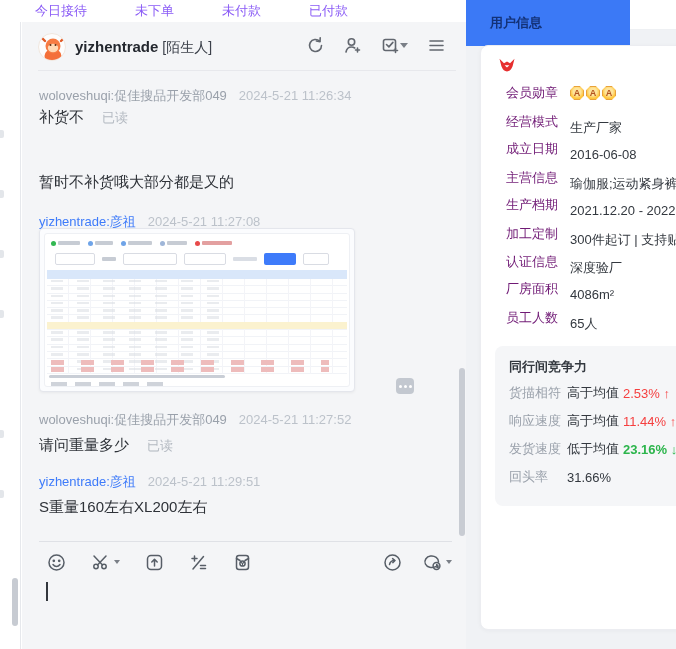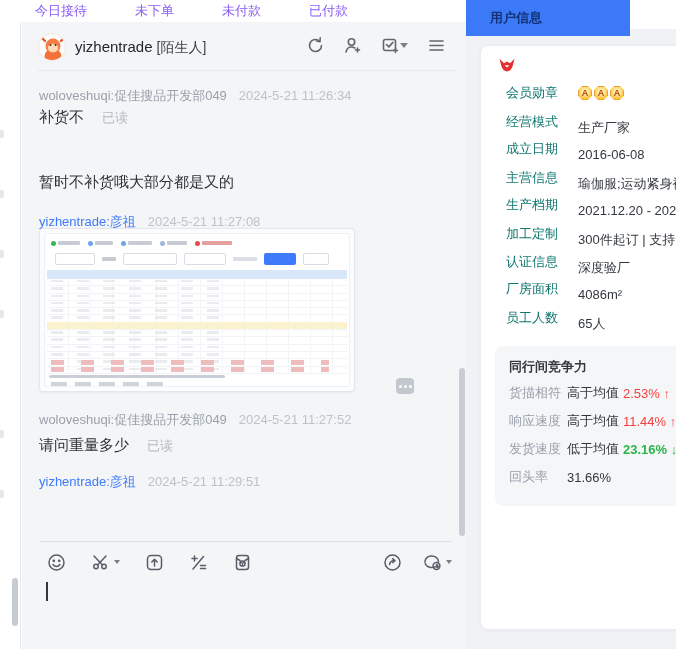--- a/index.html
+++ b/index.html
@@ -13,21 +13,21 @@
   .left-strip{position:absolute;left:0;top:22px;width:21px;height:627px;background:#fff;
               border-right:1px solid #e6e8ec;box-sizing:border-box;}
   .strip-dash{position:absolute;left:0;width:4px;height:8px;background:#e3e6ea;border-radius:0 2px 2px 0;}
   .strip-thumb{position:absolute;left:12px;top:556px;width:6px;height:48px;background:#c7cbd2;border-radius:3px;}
   
   .chat{position:absolute;left:22px;top:22px;width:444px;height:627px;background:#f4f5f7;}
   .chat-header{position:absolute;left:0;top:0;width:100%;height:48px;}
   .avatar{position:absolute;left:16px;top:11px;width:28px;height:28px;border-radius:50%;
           background:#fdfdfd;border:1px solid #f0e7df;overflow:hidden;box-sizing:border-box;}
   .peer{position:absolute;left:53px;top:16px;font-size:15px;color:#23272e;white-space:nowrap;}
-  .peer b{font-weight:400;text-align:right;}
+  .peer b{font-weight:700;text-align:right;}
   .peer .tag{font-weight:400;color:#3c414a;margin-left:4px;font-size:14px;}
   .hdr-icons{position:absolute;right:20px;top:13px;display:flex;align-items:center;gap:17px;}
   .hicon{width:20px;height:20px;display:flex;align-items:center;justify-content:center;cursor:pointer;}
   .hicon svg{stroke:#62676f;fill:none;stroke-width:1.6;stroke-linecap:round;stroke-linejoin:round;}
   .caret{width:0;height:0;border-left:4px solid transparent;border-right:4px solid transparent;
          border-top:5px solid #7a7f87;display:inline-block;}
   .hdr-divider{position:absolute;left:16px;right:10px;top:48px;height:1px;background:#e7e8ec;}
   
   .msg-head{position:absolute;left:17px;font-size:13px;white-space:nowrap;}
   .msg-head .time{color:#bcc2ca;margin-left:12px;}
@@ -75,28 +75,28 @@
   .ticon{display:flex;align-items:center;gap:3px;cursor:pointer;}
   .ticon svg{stroke:#575e67;fill:none;stroke-width:1.5;stroke-linecap:round;stroke-linejoin:round;}
   .tcaret{width:0;height:0;border-left:3.5px solid transparent;border-right:3.5px solid transparent;
           border-top:4.5px solid #7a7f87;}
   .input-area{position:absolute;left:24px;top:558px;right:14px;height:70px;cursor:text;}
   .cursor{position:absolute;left:0;top:2px;width:1.5px;height:19px;background:#33373d;animation:blink 1.1s steps(1) infinite;}
   @keyframes blink{50%{opacity:0;}}
   
   .rpanel{position:absolute;left:466px;top:0;width:210px;height:649px;background:#f0f2f5;}
   .rtabbar{position:absolute;left:0;top:0;width:100%;height:30px;background:#fff;border-bottom:1px solid #eef0f3;box-sizing:border-box;}
-  .rtab-active{position:absolute;left:0;top:0;width:164px;height:36px;background:#3b79f6;color:rgba(13,38,97,.85);
+  .rtab-active{position:absolute;left:0;top:0;width:164px;height:46px;background:#3b79f6;color:rgba(13,38,97,.85);
                font-size:13px;font-weight:700;display:flex;align-items:center;padding-left:24px;box-sizing:border-box;cursor:pointer;}
   .rcard{position:absolute;left:14px;top:45px;width:240px;height:585px;background:#fff;
          border:1px solid #ecedf1;border-radius:8px;box-sizing:border-box;box-shadow:0 1px 4px rgba(20,30,60,.04);}
   .company-row{position:absolute;left:18px;top:12px;display:flex;align-items:center;gap:5px;white-space:nowrap;}
   .company-name{font-size:14px;color:#3e7bfa;font-weight:600;cursor:pointer;}
   .info-row{position:absolute;left:25px;display:flex;align-items:center;white-space:nowrap;font-size:13px;}
-  .info-row .lbl{width:56px;margin-right:16px;color:#0f766e;}
+  .info-row .lbl{width:56px;margin-right:8px;color:#701a75;}
   .info-row .val{color:#33383f;margin-top:12px;}
   .badges{display:flex;gap:2px;}
   .badge{width:14px;height:14px;background:radial-gradient(circle at 50% 40%,#ffe49a 0 40%,#ffc53d 70%);
          border:1px solid #e8a23a;color:#b4531f;font-size:9px;font-weight:700;display:flex;align-items:center;justify-content:center;
          box-sizing:border-box;border-radius:3px;
          clip-path:polygon(30% 0,70% 0,100% 30%,100% 70%,70% 100%,30% 100%,0 70%,0 30%);}
   .comp-box{position:absolute;left:14px;top:300px;width:206px;height:160px;background:#f5f6f8;border-radius:8px;}
   .comp-title{position:absolute;left:14px;top:12px;font-size:13px;color:#33383f;font-weight:600;}
   .comp-row{position:absolute;left:14px;display:flex;align-items:center;white-space:nowrap;font-size:13px;}
   .comp-row .lbl{width:50px;margin-right:8px;color:#9aa1ab;}
@@ -236,20 +236,23 @@
     <div class="msg-head s-gray" style="top:389px">
       <span>woloveshuqi:促佳搜品开发部049</span><span class="time">2024-5-21 11:27:52</span>
     </div>
     <div class="msg-body" style="top:414px">
       <span>请问重量多少</span><span class="read">已读</span>
     </div>
 
     <div class="msg-head s-blue" style="top:451px">
       <span>yizhentrade:彦祖</span><span class="time">2024-5-21 11:29:51</span>
     </div>
+    <div class="msg-body" style="top:476px">
+      <span>S重量160左右XL200左右</span>
+    </div>
 
     <span class="chat-thumb"></span>
 
     <div class="tool-divider"></div>
 
     <div class="toolbar">
       <div class="lgrp">
         <span class="ticon">
           <svg width="19" height="19" viewBox="0 0 19 19">
               <circle cx="9.5" cy="9.5" r="7.5"></circle>

